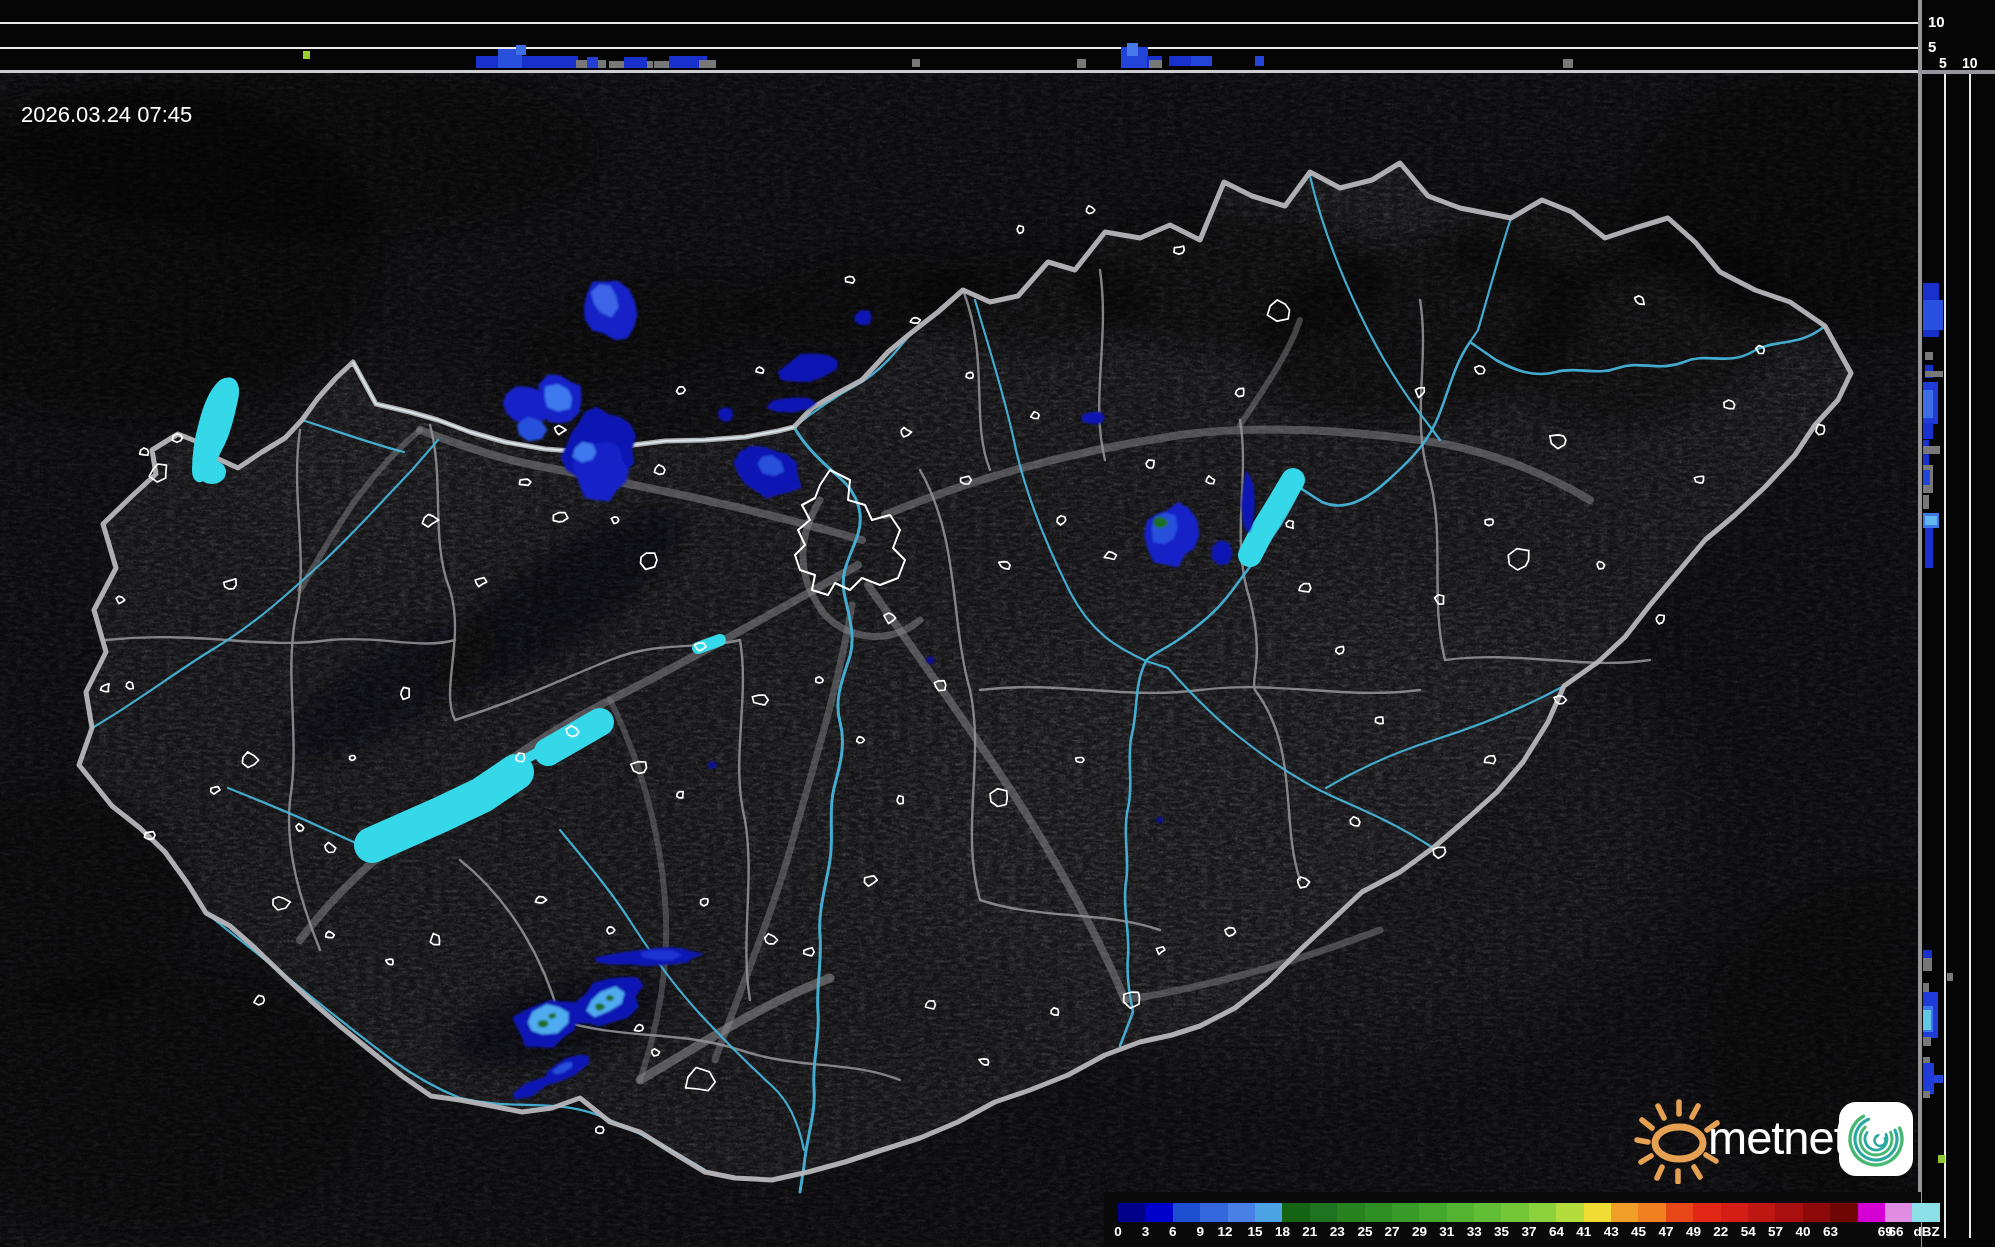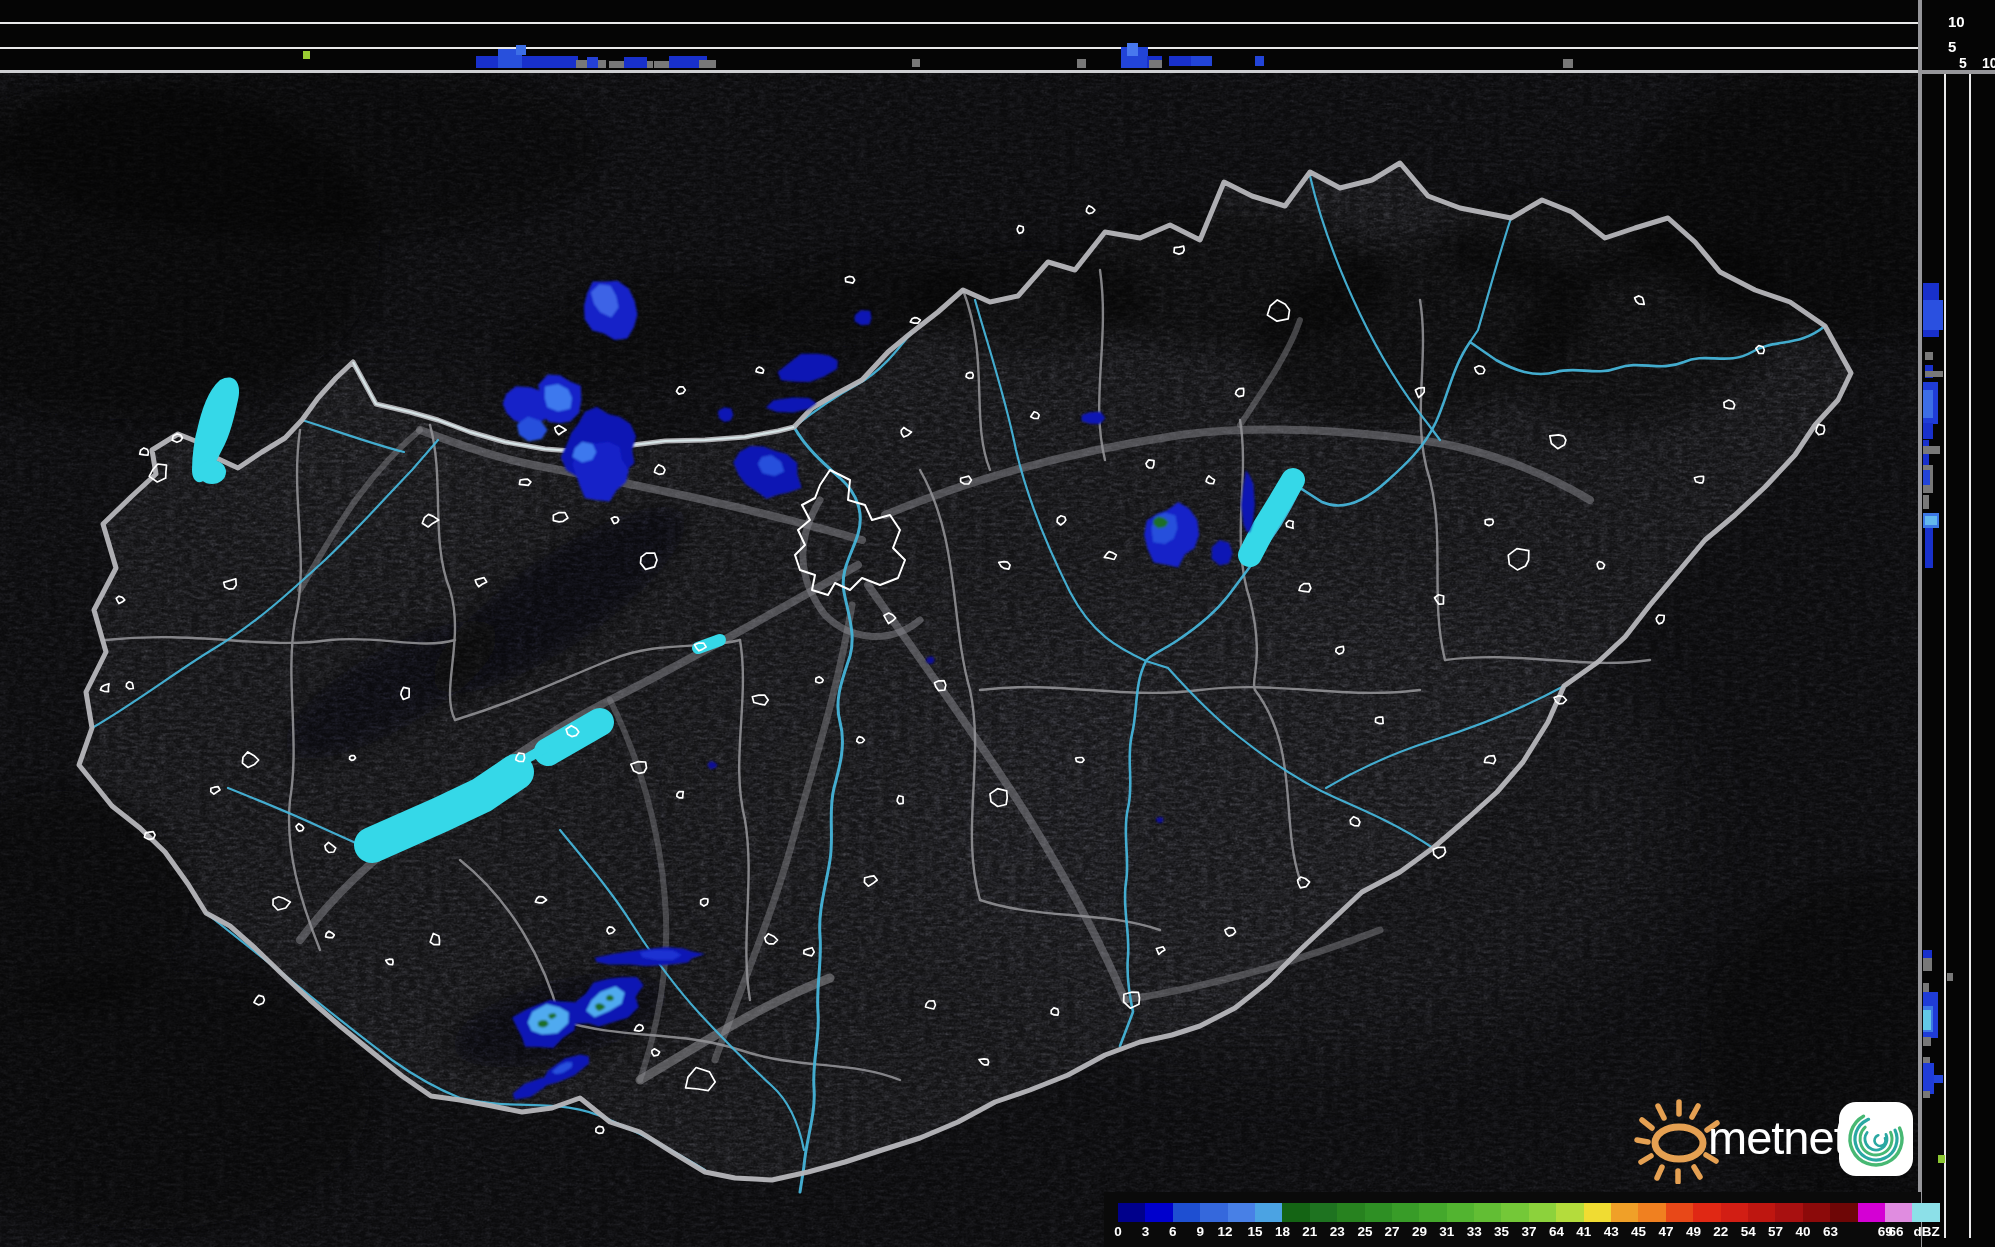--- a/index.html
+++ b/index.html
@@ -5,21 +5,21 @@
   html,body{margin:0;padding:0;background:#000;}
   #stage{position:relative;width:1995px;height:1247px;overflow:hidden;background:#000;
          font-family:"Liberation Sans",sans-serif;}
   #map-svg{position:absolute;left:0;top:0;}
   
   #top-strip{position:absolute;left:0;top:0;width:1921px;height:70px;background:#050505;}
   #top-strip .gl{position:absolute;left:0;width:100%;height:2px;background:#e9e9ea;}
   #right-strip{position:absolute;left:1921px;top:74px;width:74px;height:1173px;background:#050505;}
   #right-strip .gl{position:absolute;top:0;width:2px;height:1164px;background:#e9e9ea;}
   #corner{position:absolute;left:1921px;top:0;width:74px;height:74px;background:#050505;}
-  .axis-label{position:absolute;color:#fff;font-weight:bold;font-size:15px;line-height:15px;margin-left:20px;}
+  .axis-label{position:absolute;color:#fff;font-weight:bold;font-size:15px;line-height:15px;}
   #div-v{position:absolute;left:1918px;top:0;width:4px;height:1247px;background:#96969a;}
   #div-h{position:absolute;left:1921px;top:70px;width:74px;height:4px;background:#96969a;}
   #top-strip-border{position:absolute;left:0;top:70px;width:1921px;height:3px;background:#cdced1;}
   .seg{position:absolute;}
   
   #title-block{position:absolute;left:21px;top:96px;color:#fff;}
   #main-title{font-size:38px;line-height:42px;font-weight:400;letter-spacing:.5px;}
   #timestamp{font-size:22px;line-height:30px;margin-top:4px;}
   
   #legend{position:absolute;left:1104px;top:1192px;width:817px;height:55px;background:#0a0a0a;}
@@ -366,20 +366,21 @@
   <div id="corner">
     <span class="axis-label" style="left:7px;top:14px">10</span>
     <span class="axis-label" style="left:7px;top:39px">5</span>
     <span class="axis-label" style="left:18px;top:56px;font-size:14px">5</span>
     <span class="axis-label" style="left:41px;top:56px;font-size:14px">10</span>
   </div>
   <div id="div-v"></div>
   <div id="div-h"></div>
 
   <div id="title-block">
+    <div id="timestamp">2026.03.24 07:45</div>
   </div>
 
   <div id="legend">
     <div class="bar" id="legend-bar"><span class="sw" style="width: 27.4px; background: rgb(0, 0, 139);"></span><span class="sw" style="width: 27.4px; background: rgb(0, 0, 205);"></span><span class="sw" style="width: 27.4px; background: rgb(30, 79, 210);"></span><span class="sw" style="width: 27.4px; background: rgb(53, 104, 220);"></span><span class="sw" style="width: 27.4px; background: rgb(72, 128, 230);"></span><span class="sw" style="width: 27.4px; background: rgb(75, 163, 227);"></span><span class="sw" style="width: 27.4px; background: rgb(20, 100, 20);"></span><span class="sw" style="width: 27.4px; background: rgb(30, 115, 32);"></span><span class="sw" style="width: 27.4px; background: rgb(39, 130, 31);"></span><span class="sw" style="width: 27.4px; background: rgb(46, 143, 36);"></span><span class="sw" style="width: 27.4px; background: rgb(56, 156, 40);"></span><span class="sw" style="width: 27.4px; background: rgb(68, 168, 44);"></span><span class="sw" style="width: 27.4px; background: rgb(82, 180, 48);"></span><span class="sw" style="width: 27.4px; background: rgb(98, 190, 52);"></span><span class="sw" style="width: 27.4px; background: rgb(116, 200, 56);"></span><span class="sw" style="width: 27.4px; background: rgb(140, 210, 60);"></span><span class="sw" style="width: 27.4px; background: rgb(180, 220, 60);"></span><span class="sw" style="width: 27.4px; background: rgb(240, 220, 50);"></span><span class="sw" style="width: 27.4px; background: rgb(240, 160, 40);"></span><span class="sw" style="width: 27.4px; background: rgb(240, 128, 32);"></span><span class="sw" style="width: 27.4px; background: rgb(232, 72, 24);"></span><span class="sw" style="width: 27.4px; background: rgb(224, 40, 20);"></span><span class="sw" style="width: 27.4px; background: rgb(210, 30, 20);"></span><span class="sw" style="width: 27.4px; background: rgb(190, 22, 16);"></span><span class="sw" style="width: 27.4px; background: rgb(168, 16, 16);"></span><span class="sw" style="width: 27.4px; background: rgb(140, 10, 10);"></span><span class="sw" style="width: 27.4px; background: rgb(110, 6, 6);"></span><span class="sw" style="width: 27.4px; background: rgb(212, 0, 212);"></span><span class="sw" style="width: 27.4px; background: rgb(224, 140, 224);"></span><span class="sw" style="width: 27.4px; background: rgb(140, 224, 232);"></span></div>
     <div id="legend-labels">
         <span class="lab" style="left: 14px;">0</span>
         <span class="lab" style="left: 41.4px;">3</span>
         <span class="lab" style="left: 68.8px;">6</span>
         <span class="lab" style="left: 96.2px;">9</span>
         <span class="lab" style="left: 121px;">12</span>

